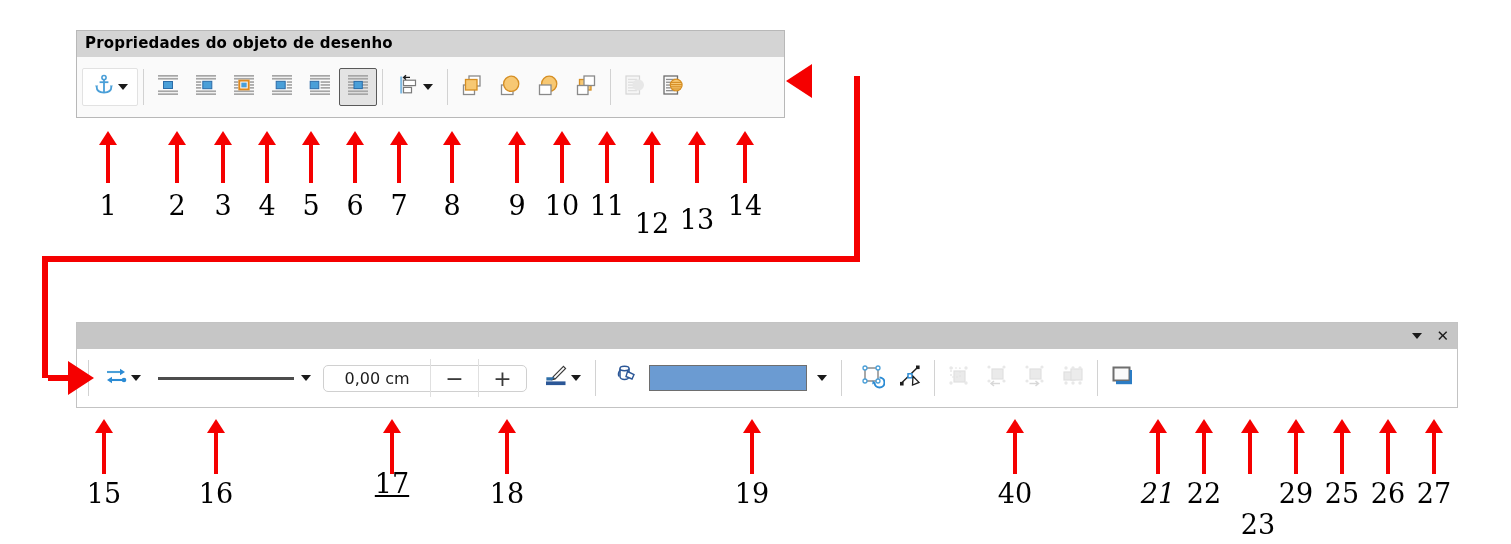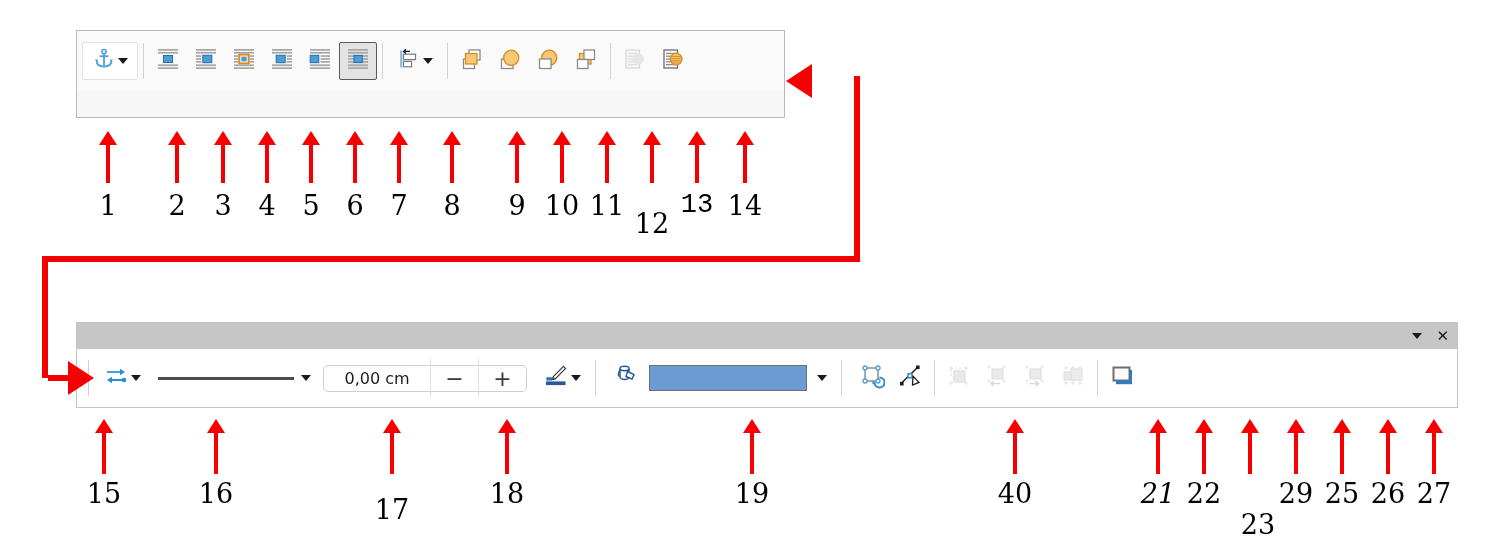--- a/index.html
+++ b/index.html
@@ -60,20 +60,21 @@
 
   
   .conn{position:absolute;background:#f50000;}
   .conn-head{position:absolute;width:0;height:0;}
 </style>
 </head>
 <body>
 
 <div id="toolbar1" class="abs">
 
+  <div id="toolbar1-title">Propriedades do objeto de desenho</div>
 
   <div id="toolbar1-row">
 
     <div class="tbtn framed withcaret" style="width:56px">
       <span>
         <svg width="24" height="24" viewBox="0 0 24 24">
           <circle cx="12" cy="4.6" r="2.1" fill="none" stroke="#4a9fd8" stroke-width="1.6"></circle>
           <line x1="12" y1="6.7" x2="12" y2="19.3" stroke="#4a9fd8" stroke-width="1.8"></line>
           <line x1="7.6" y1="9.2" x2="16.4" y2="9.2" stroke="#4a9fd8" stroke-width="1.8"></line>
           <path d="M4.6 13.6 Q4.6 19.6 12 19.6 Q19.4 19.6 19.4 13.6" fill="none" stroke="#4a9fd8" stroke-width="1.8"></path>
@@ -527,21 +528,21 @@
     <div class="num" style="left: 585px; top: 190px;">11</div>
     <div class="arrow" style="left: 641px; top: 131px; height: 52px;">
       <span class="head"></span>
       <span class="shaft" style="height:40px"></span>
     </div>
     <div class="num" style="left: 630px; top: 208px;">12</div>
     <div class="arrow" style="left: 686px; top: 131px; height: 52px;">
       <span class="head"></span>
       <span class="shaft" style="height:40px"></span>
     </div>
-    <div class="num" style="left: 675px; top: 190px; font-family: Liberation Mono, monospace;">13</div>
+    <div class="num" style="left: 675px; top: 204px;">13</div>
     <div class="arrow" style="left: 734px; top: 131px; height: 52px;">
       <span class="head"></span>
       <span class="shaft" style="height:40px"></span>
     </div>
     <div class="num" style="left: 723px; top: 190px;">14</div>
   </div>
 <div id="callouts-bottom">
     <div class="arrow" style="left: 93px; top: 419px; height: 55px;">
       <span class="head"></span>
       <span class="shaft" style="height:43px"></span>
@@ -549,21 +550,21 @@
     <div class="num" style="left: 82px; top: 478px;">15</div>
     <div class="arrow" style="left: 205px; top: 419px; height: 55px;">
       <span class="head"></span>
       <span class="shaft" style="height:43px"></span>
     </div>
     <div class="num" style="left: 194px; top: 478px;">16</div>
     <div class="arrow" style="left: 381px; top: 419px; height: 55px;">
       <span class="head"></span>
       <span class="shaft" style="height:43px"></span>
     </div>
-    <div class="num" style="left: 370px; top: 494px;">17</div>
+    <div class="num" style="left: 370px; top: 468px; text-decoration: underline;">17</div>
     <div class="arrow" style="left: 496px; top: 419px; height: 55px;">
       <span class="head"></span>
       <span class="shaft" style="height:43px"></span>
     </div>
     <div class="num" style="left: 485px; top: 478px;">18</div>
     <div class="arrow" style="left: 741px; top: 419px; height: 55px;">
       <span class="head"></span>
       <span class="shaft" style="height:43px"></span>
     </div>
     <div class="num" style="left: 730px; top: 478px;">19</div>

